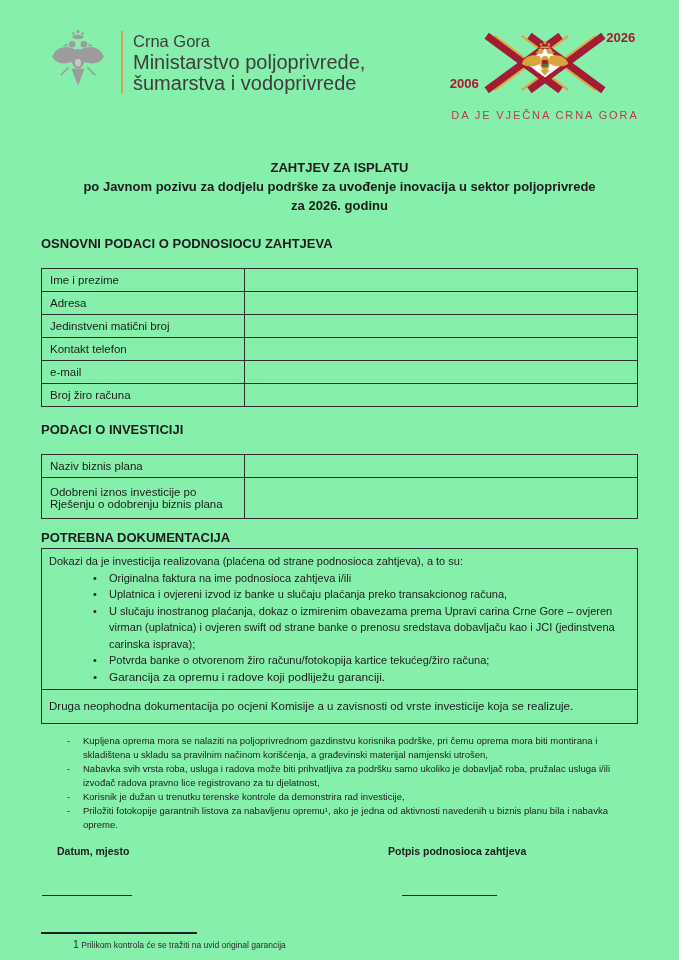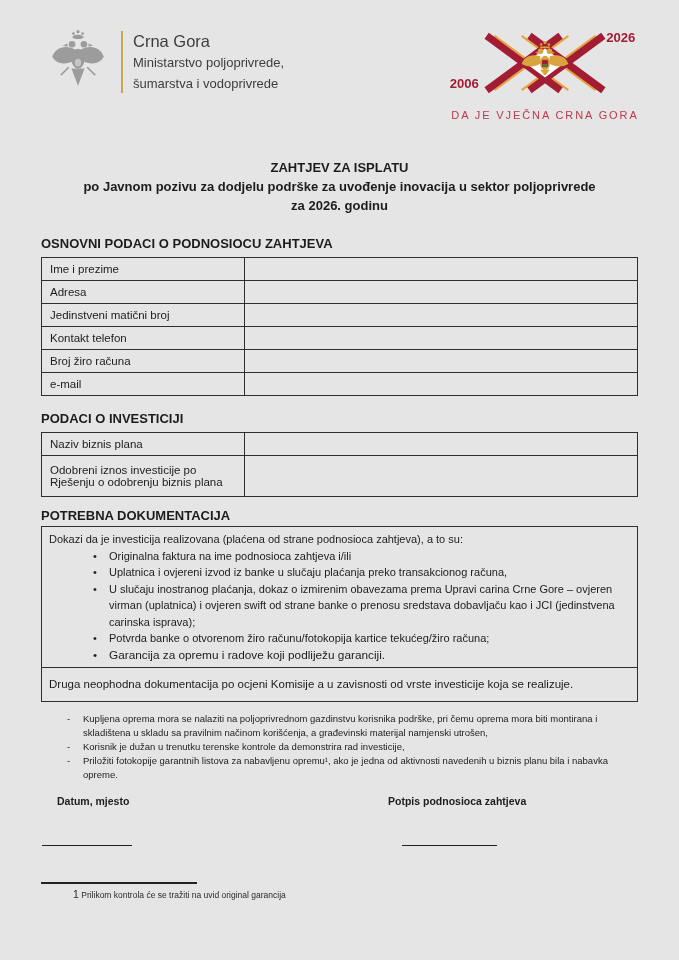--- a/index.html
+++ b/index.html
@@ -1,44 +1,44 @@
 <!DOCTYPE html>
 <html><head>
 <meta charset="utf-8">
 <style>
   html,body { margin:0; padding:0; background:#fff; }
   .page {
-    position:relative; width:679px; height:960px; background:#e5e5e5;
+    position:relative; width:679px; height:960px; background:#86efac;
     font-family:"Liberation Sans", sans-serif; color:#1c1c1c; overflow:hidden;
   }
   .content { padding:0 41px; }
 
   
   .header { display:flex; justify-content:space-between; align-items:flex-start; margin:26px 36px 0 45px; }
   .header-left { display:flex; align-items:center; gap:10px; }
   .crest { width:66px; height:72px; }
   .gold-divider { width:2px; height:62px; background:#C9A558; }
   .ministry-text { line-height:21px; color:#3d3d3d; }
   .country { font-size:16.5px; }
-  .ministry { font-size:13px; }
+  .ministry { font-size:20px; }
   .header-right { width:196px; display:flex; flex-direction:column; align-items:center; margin-top:2px; }
   .xx-logo { width:196px; height:70px; }
   .logo-year { font-weight:bold; font-size:13.5px; fill:#A21C33; font-family:"Liberation Sans", sans-serif; }
   .slogan { font-size:11px; letter-spacing:1.9px; color:#BE3A4A; margin-top:11px; white-space:nowrap; }
 
   
   .title-block { text-align:center; font-weight:bold; font-size:13px; line-height:19px; margin-top:37px; }
 
   
   .section-heading { font-weight:bold; font-size:13px; }
   .heading-1 { margin-top:21px; }
   .heading-2 { margin-top:15px; }
   .heading-3 { margin-top:11px; }
 
-  table.form-table { border-collapse:collapse; width:100%; margin-top:6px; table-layout:fixed;border-radius:31px; }
+  table.form-table { border-collapse:collapse; width:100%; margin-top:17px; table-layout:fixed;border-radius:31px; }
   table.form-table td { border:1px solid #2f2f2f; font-size:11.5px; padding:2px 8px; height:18px; vertical-align:middle; }
   td.label-col { width:186px; }
   tr.tall td { height:36px; }
 
   .doc-box { border:1px solid #2f2f2f; margin-top:3px; }
   .doc-box-main { padding:4px 7px 4px 7px; font-size:11px; line-height:16.5px; border-bottom:1px solid #2f2f2f; }
   ul.doc-bullets { margin:0; padding:0 0 0 44px; list-style:none; }
   ul.doc-bullets li { position:relative; padding-left:16px; }
   ul.doc-bullets li::before { content:"\2022"; position:absolute; left:0; top:0; }
   ul.doc-bullets li:last-child { font-size:11.8px; }
@@ -158,25 +158,25 @@
       </tr>
       <tr>
         <td class="label-col">Jedinstveni matični broj</td>
         <td></td>
       </tr>
       <tr>
         <td class="label-col">Kontakt telefon</td>
         <td></td>
       </tr>
       <tr>
+        <td class="label-col">e-mail</td>
+        <td></td>
+      </tr>
+      <tr>
         <td class="label-col">Broj žiro računa</td>
-        <td></td>
-      </tr>
-      <tr>
-        <td class="label-col">e-mail</td>
         <td></td>
       </tr>
     </tbody>
       </table>
 
     <div class="section-heading heading-2">PODACI O INVESTICIJI</div>
     <table class="form-table">
       <tbody>
           <tr>
         <td class="label-col">Naziv biznis plana</td>
@@ -199,20 +199,21 @@
           <li>U slučaju inostranog plaćanja, dokaz o izmirenim obavezama prema Upravi carina Crne Gore – ovjeren virman (uplatnica) i ovjeren swift od strane banke o prenosu sredstava dobavljaču kao i JCI (jedinstvena carinska isprava);</li>
           <li>Potvrda banke o otvorenom žiro računu/fotokopija kartice tekućeg/žiro računa;</li>
           <li>Garancija za opremu i radove koji podliježu garanciji.</li>
         </ul>
       </div>
       <div class="doc-box-other">Druga neophodna dokumentacija po ocjeni Komisije a u zavisnosti od vrste investicije koja se realizuje.</div>
     </div>
 
     <div class="conditions">
       <div class="condition-item">Kupljena oprema mora se nalaziti na poljoprivrednom gazdinstvu korisnika podrške, pri čemu oprema mora biti montirana i skladištena u skladu sa pravilnim načinom korišćenja, a građevinski materijal namjenski utrošen,</div>
+      <div class="condition-item">Nabavka svih vrsta roba, usluga i radova može biti prihvatljiva za podršku samo ukoliko je dobavljač roba, pružalac usluga i/ili izvođač radova pravno lice registrovano za tu djelatnost,</div>
       <div class="condition-item">Korisnik je dužan u trenutku terenske kontrole da demonstrira rad investicije,</div>
       <div class="condition-item">Priložiti fotokopije garantnih listova za nabavljenu opremu¹, ako je jedna od aktivnosti navedenih u biznis planu bila i nabavka opreme.</div>
     </div>
 
     <div class="sig-block">
       <div class="date-label">Datum, mjesto</div>
       <div class="sign-label">Potpis podnosioca zahtjeva</div>
       <div class="sig-line-left"></div>
       <div class="sig-line-right"></div>
     </div>

